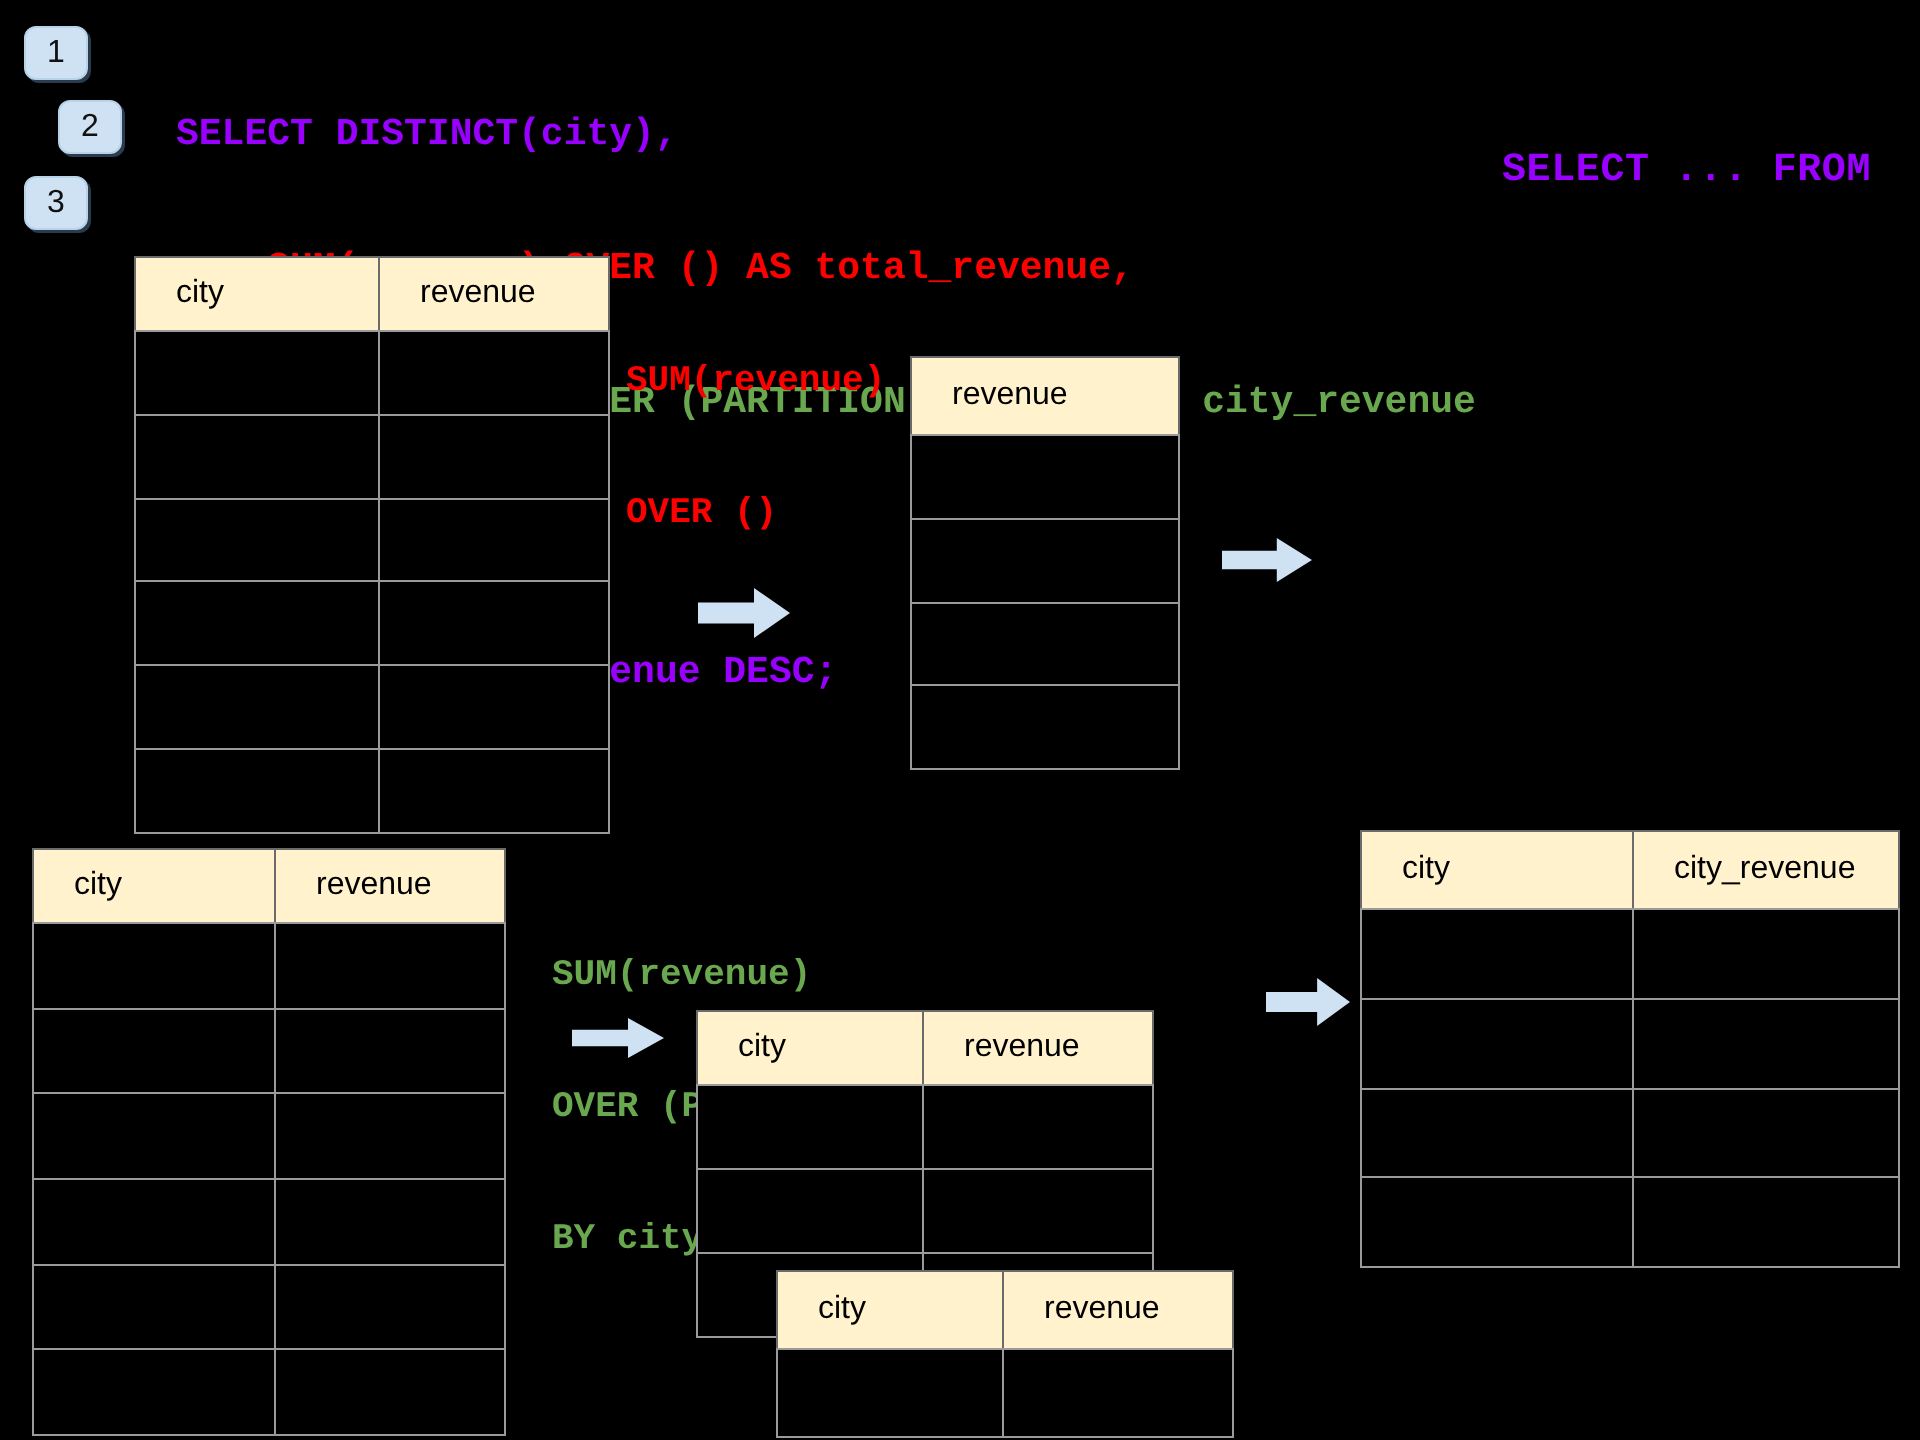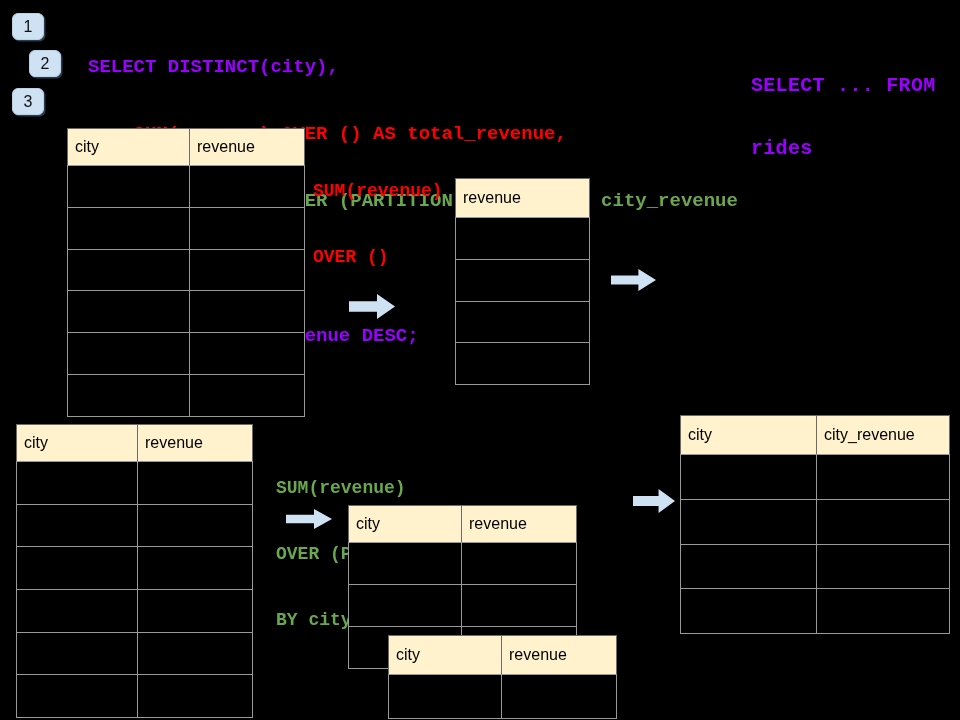--- a/index.html
+++ b/index.html
@@ -20,21 +20,21 @@
          border:1px solid #b8d2e8;border-radius:6px;box-shadow:1.5px 1.5px 0 rgba(90,130,170,.45);
          display:flex;align-items:center;justify-content:center;font-size:16px;color:#111;}
   
   .table{position:absolute;display:flex;flex-direction:column;}
   .thead{display:grid;flex:0 0 auto;}
   .tbody{flex:1;display:flex;flex-direction:column;}
   .trow{flex:1;display:grid;}
   .cols2 .thead,.cols2 .trow{grid-template-columns:var(--c1,114px) 1fr;}
   .cols1 .thead,.cols1 .trow{grid-template-columns:1fr;}
   .hcell{background:var(--table-header-fill,#fff2cc);border:1px solid #6b6b6b;margin:0 0 0 -1px;
-         color:#000;font-size:16px;display:flex;align-items:center;padding-left:7px;overflow:hidden;}
+         color:#000;font-size:16px;display:flex;align-items:center;padding-left:20px;overflow:hidden;}
   .thead .hcell:first-child{margin-left:0;}
   .tcell{background:#000;border:1px solid var(--table-border,#9a9a9a);margin:-1px 0 0 -1px;}
   .trow .tcell:first-child{margin-left:0;}
   .overlay{z-index:5;}
   
   .arrow{position:absolute;color:var(--arrow-fill,#cfe2f3);}
   .arrow svg{display:block;width:100%;height:100%;}
 </style>
 </head>
 <body>
@@ -54,21 +54,20 @@
   <div class="code main-code">
     <div class="purple">SELECT DISTINCT(city),</div>
     <div class="red">    SUM(revenue) OVER () AS total_revenue,</div>
     <div class="green">    SUM(revenue) OVER (PARTITION BY city) as city_revenue</div>
     <div class="purple">  FROM rides</div>
     <div class="purple">  ORDER by city_revenue DESC;</div>
   </div>
 
   <div class="code side-note purple">
     <div>SELECT ... FROM</div>
-    <div>rides</div>
   </div>
 
   <div class="code fn-label lbl-total red">
     <div>SUM(revenue)</div>
     <div>OVER ()</div>
   </div>
 
   <div class="code fn-label lbl-partition green">
     <div>SUM(revenue)</div>
     <div>OVER (PARTITION</div>

